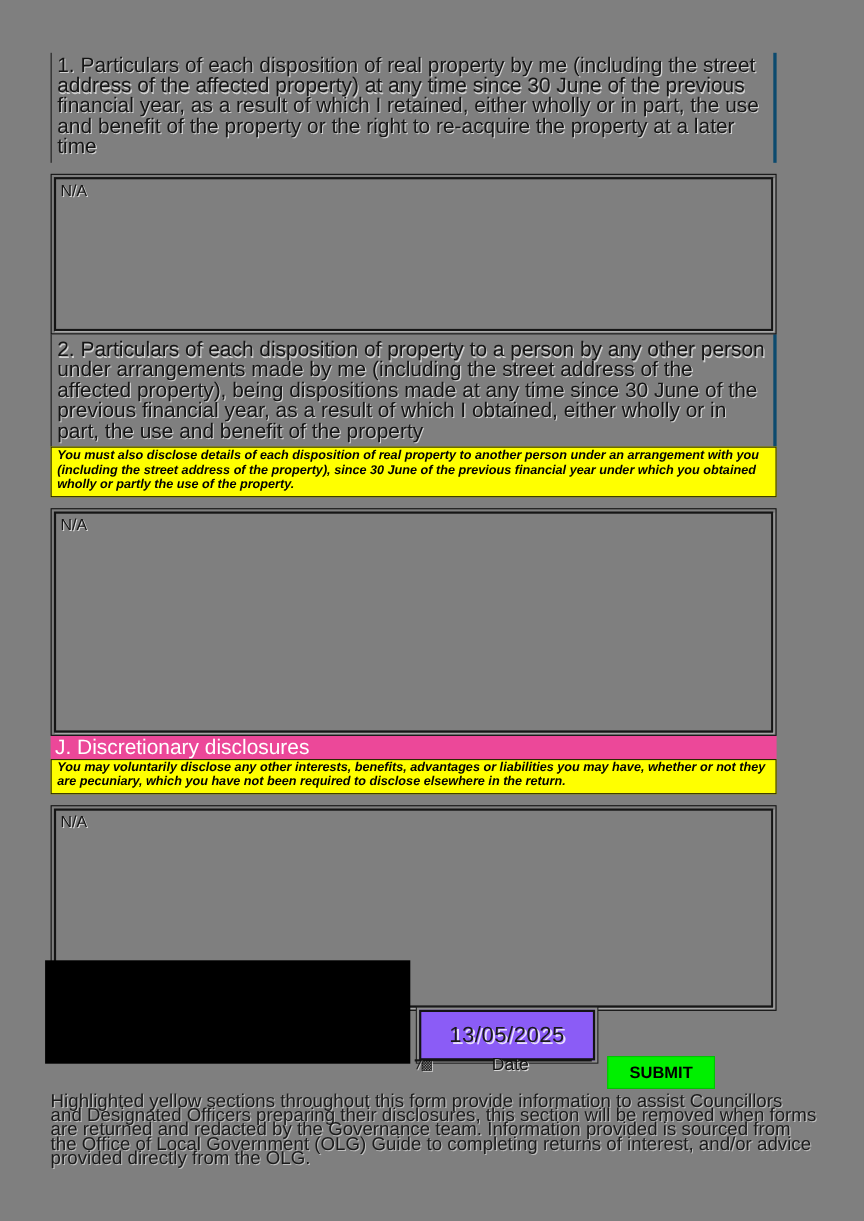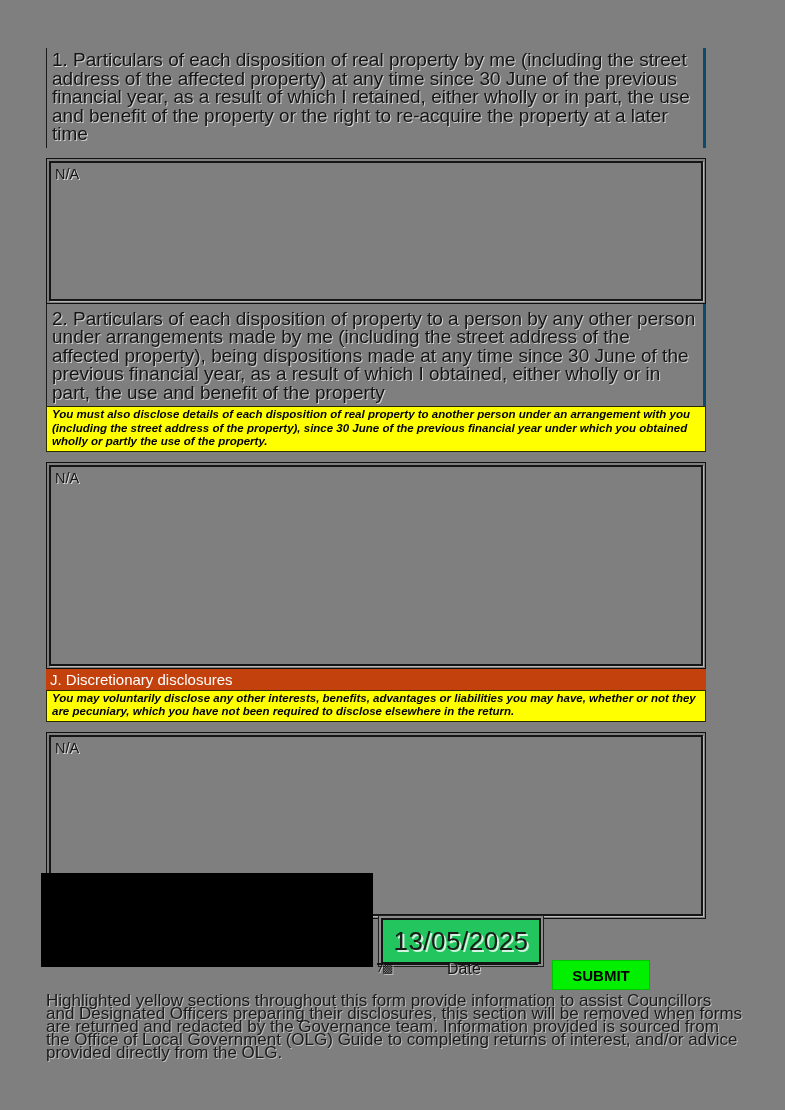--- a/index.html
+++ b/index.html
@@ -42,42 +42,42 @@
     height:100%;width:100%;
     padding:2px 4px;
     position:relative;
     box-shadow:1px 1px 0 rgba(255,255,255,.45);
   }
   .navalue{
     font-size:14.5px;color:#161616;
     text-shadow:1px 1px 0 rgba(255,255,255,.75);
   }
   .black-bar{
-    background:#c2410c;color:#fff;
-    font-size:15px;line-height:17px;
+    background:#ec4899;color:#fff;
+    font-size:19px;line-height:17px;
     padding:2px 5px 2px 4px;
   }
   .redaction-text{
     position:absolute;left:20px;top:110px;width:448px;
     font-size:13px;line-height:19px;color:#151515;
     text-shadow:1px 1px 0 rgba(255,255,255,.6);
   }
   
   .redaction-box{
     position:absolute;left:41px;top:873px;width:332px;height:94px;
     background:#000;
   }
   .date-box{
     position:absolute;left:381px;top:918px;width:156px;height:42px;
     border:2px solid #141414;
     box-shadow:0 0 0 2px #8d8d8d,0 0 0 3px #202020;
     display:flex;align-items:center;justify-content:center;
-    font-size:26px;letter-spacing:.5px;color:#1b1b1b;
+    font-size:20px;letter-spacing:.5px;color:#1b1b1b;
     text-shadow:2px 2px 0 rgba(255,255,255,.8);
-    background:#22c55e;
+    background:#8b5cf6;
   }
   .date-underline{
     position:absolute;left:377px;top:963px;width:161px;height:2px;background:#141414;
   }
   .stamp-glyph{
     position:absolute;left:379px;top:961px;
     font-size:12px;font-style:italic;color:#111;
     text-shadow:1px 1px 0 rgba(255,255,255,.6);
   }
   .date-label{

